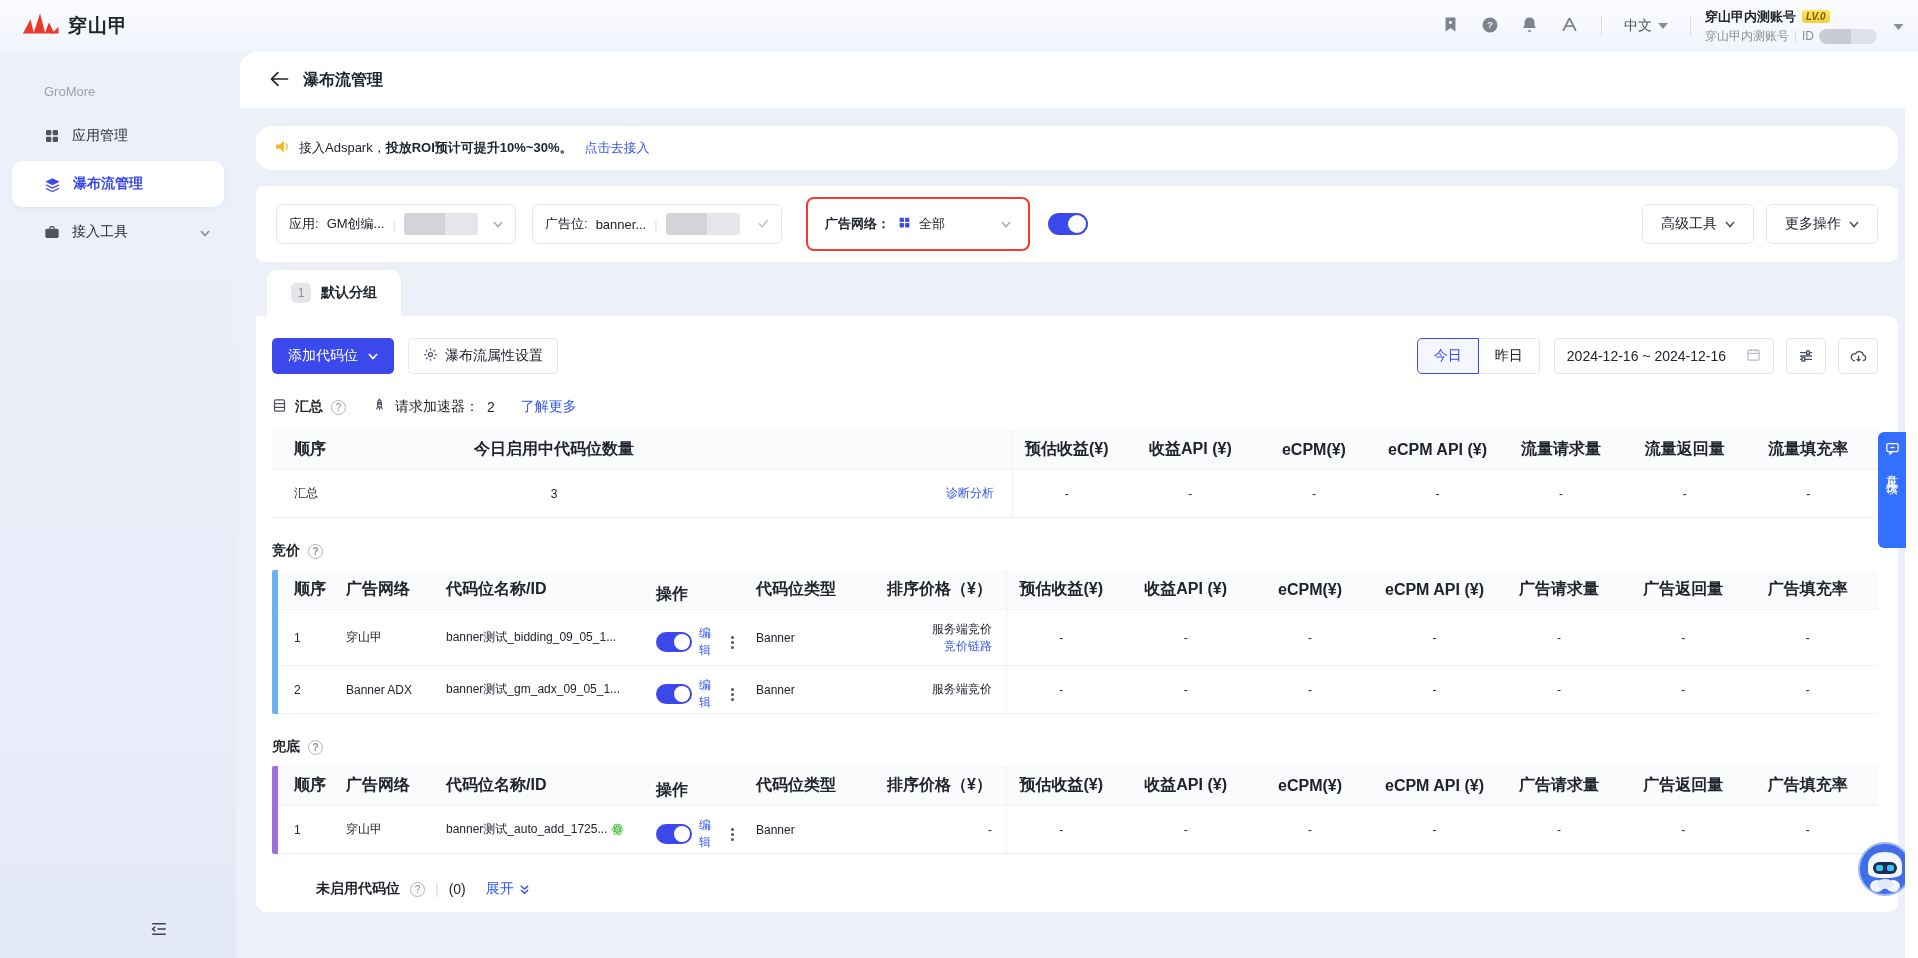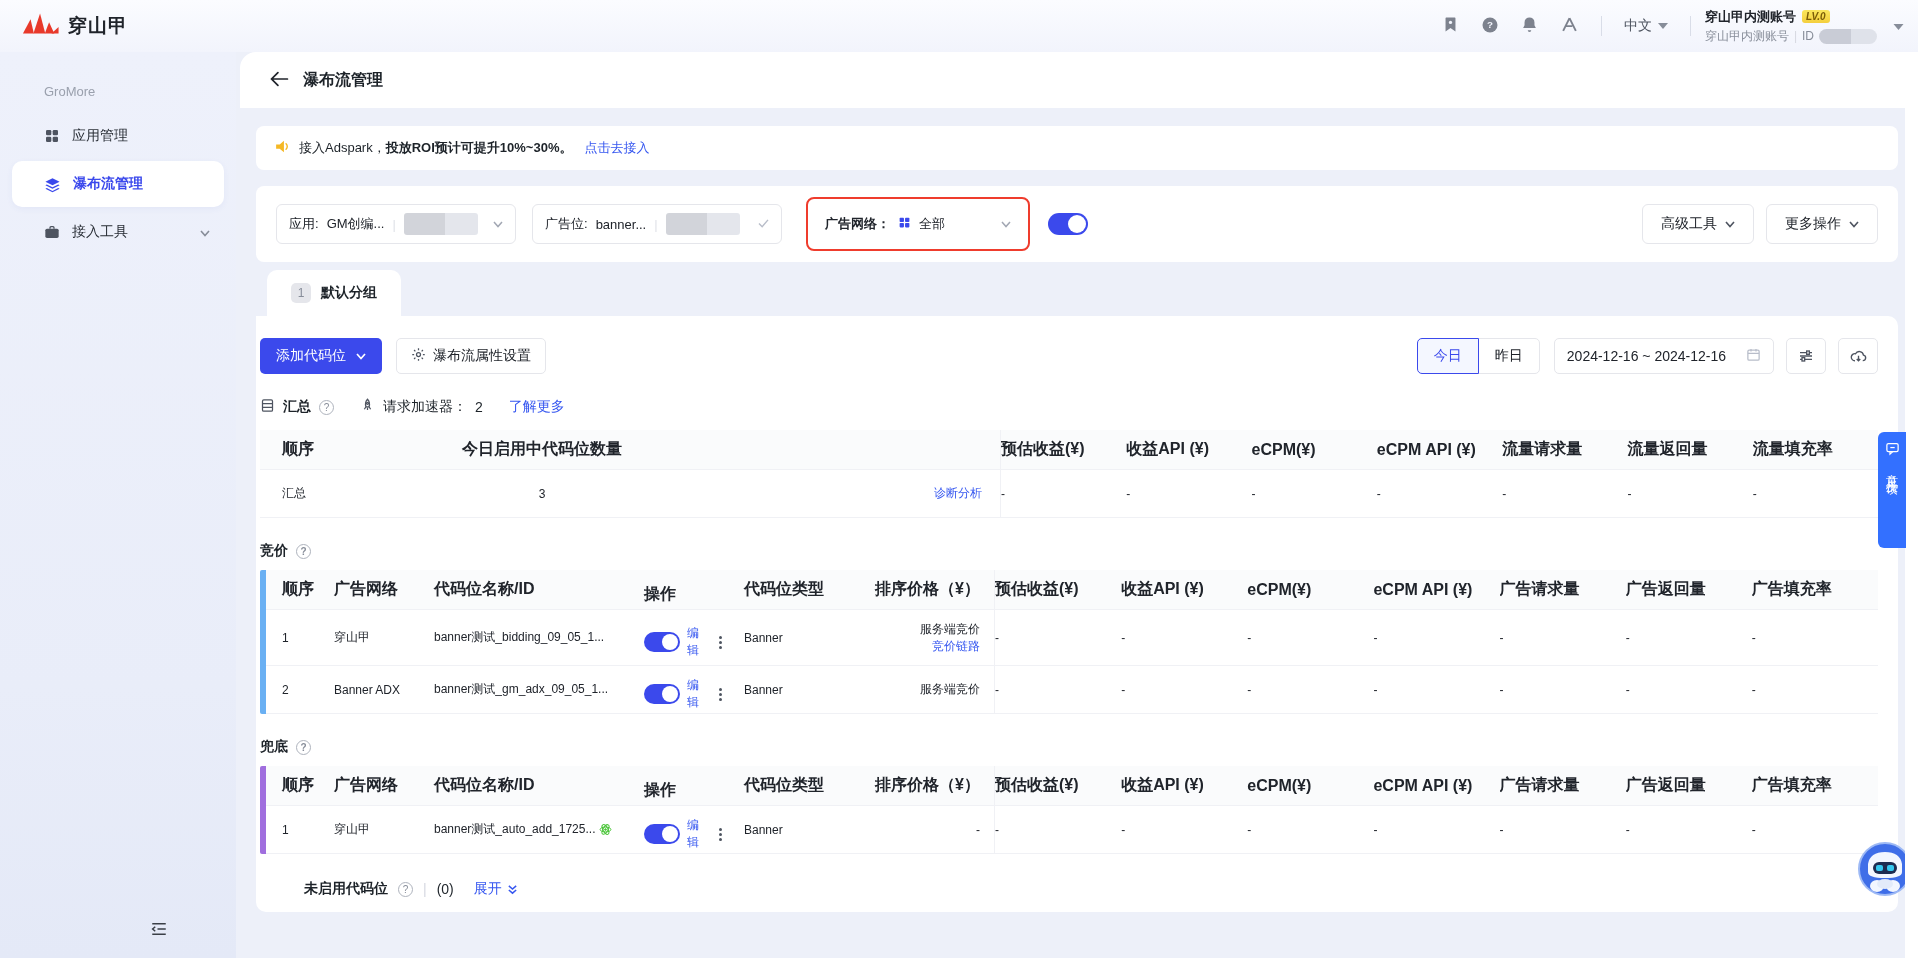--- a/index.html
+++ b/index.html
@@ -43,21 +43,21 @@
   .side-item.active .si { color:#3b49ec; }
   #collapse-btn { position:absolute; left:150px; bottom:18px; color:#3a3f47; cursor:pointer; }
 
   
   #page-header { position:absolute; top:52px; left:240px; width:1678px; height:56px; background:#fff;
     border-radius:16px 0 0 0; display:flex; align-items:center; gap:14px; padding-left:30px; z-index:5; }
   #page-header .title { font-size:16px; font-weight:700; }
   .back-arrow { font-size:18px; color:#20242b; cursor:pointer; line-height:1; }
 
   
-  #banner { position:absolute; top:126px; left:256px; width:1642px; height:44px; background:#fff; border-radius:8px;
+  #banner { position:absolute; top:126px; left:256px; width:1642px; height:44px; background:#fff; border-radius:16px;
     display:flex; align-items:center; gap:8px; padding-left:18px; font-size:13px; }
   #banner b { font-weight:700; }
   .link { color:#3657f0; cursor:pointer; }
 
   
   #filter-card { position:absolute; top:186px; left:256px; width:1642px; height:76px; background:#fff; border-radius:8px;
     display:flex; align-items:center; padding:0 20px; }
   .select-box { height:40px; border:1px solid #e5e6eb; border-radius:6px; display:flex; align-items:center;
     gap:8px; padding:0 12px; font-size:13px; color:#20242b; background:#fff; cursor:pointer; }
   .select-box .sep { color:#e0e2e8; }
@@ -74,21 +74,21 @@
 
   
   #group-tab { position:absolute; top:270px; left:267px; height:46px; background:#fff; border-radius:10px 10px 0 0;
     display:flex; align-items:center; gap:10px; padding:0 24px; z-index:4; }
   .tab-badge { width:20px; height:20px; border-radius:5px; background:#e5e6eb; color:#878d99; font-size:12px;
     display:flex; align-items:center; justify-content:center; }
   #group-tab .tab-label { font-size:14px; font-weight:700; }
 
   
   #content-card { position:absolute; top:316px; left:256px; width:1642px; height:596px; background:#fff;
-    border-radius:0 10px 10px 10px; padding:22px 20px 0 4px; }
+    border-radius:0 10px 10px 10px; padding:22px 20px 0 16px; }
   .toolbar { display:flex; align-items:center; }
   .btn-primary { height:36px; background:#3b49ec; color:#fff; border-radius:5px; display:flex; align-items:center;
     gap:10px; padding:0 16px; font-size:14px; cursor:pointer; }
   .btn-plain { height:36px; border:1px solid #e5e6eb; border-radius:5px; background:#fff; display:flex; align-items:center;
     gap:7px; padding:0 14px; font-size:14px; margin-left:14px; cursor:pointer; color:#20242b; }
   .toolbar-right { margin-left:auto; display:flex; align-items:center; }
   .seg { display:flex; }
   .seg-btn { height:36px; width:62px; display:flex; align-items:center; justify-content:center; font-size:14px;
     border:1px solid #e5e6eb; background:#fff; cursor:pointer; color:#20242b; }
   .seg-btn.first { border-radius:5px 0 0 5px; }
@@ -113,21 +113,21 @@
   .c { padding:0 10px; }
   .c-order { width:64px; padding-left:22px; flex:none; }
   .c-count { width:436px; text-align:center; flex:none; }
   .c-diag { width:240px; text-align:right; padding-right:18px; flex:none; }
   .c-network { width:100px; flex:none; }
   .c-name { width:210px; flex:none; display:flex; align-items:center; gap:4px; }
   .c-op { width:100px; flex:none; display:flex; align-items:center; gap:7px;margin-top:9px; }
   .c-type { width:125px; flex:none; }
   .c-price { width:135px; flex:none; text-align:right; padding-right:14px; }
   .money-group { flex:1; display:flex; border-left:1px solid #f0f1f5; align-self:stretch; align-items:center; }
-  .c-m { flex:1; text-align:left; padding-right:16px; overflow:hidden; white-space:nowrap; }
+  .c-m { flex:1; text-align:center; padding-right:16px; overflow:hidden; white-space:nowrap; }
   .section-table { display:flex; margin-top:10px; }
   .side-bar { width:6px; flex:none; border-radius:2px 0 0 2px; }
   .bar-blue { background:#6ab0f3; }
   .bar-purple { background:#a06ede; }
   .sec-label { display:flex; align-items:center; gap:8px; font-size:14px; font-weight:700; margin-top:24px; }
   .two-line { display:flex; flex-direction:column; gap:3px; line-height:1.2; align-items:flex-end; }
   .kebab { display:flex; flex-direction:column; gap:2px; cursor:pointer; padding:2px; }
   .kebab i { width:3px; height:3px; border-radius:50%; background:#4e5460; }
   .name-text { overflow:hidden; white-space:nowrap; text-overflow:ellipsis; }
 

